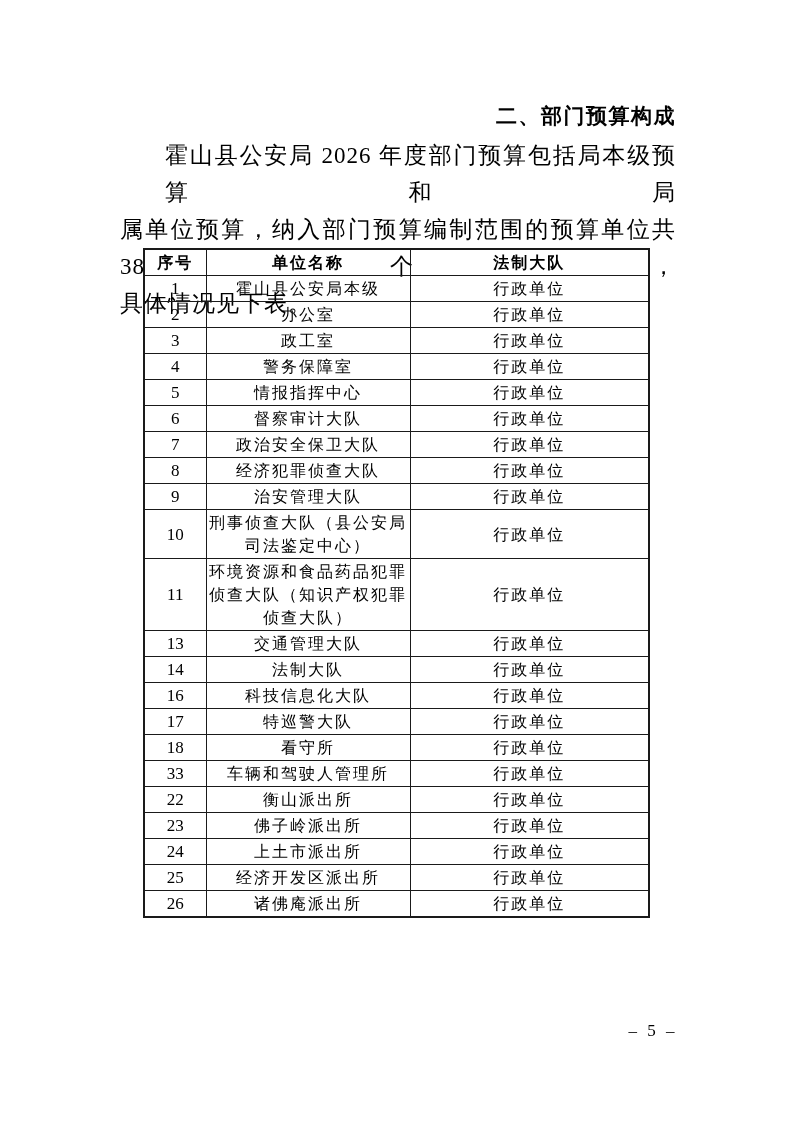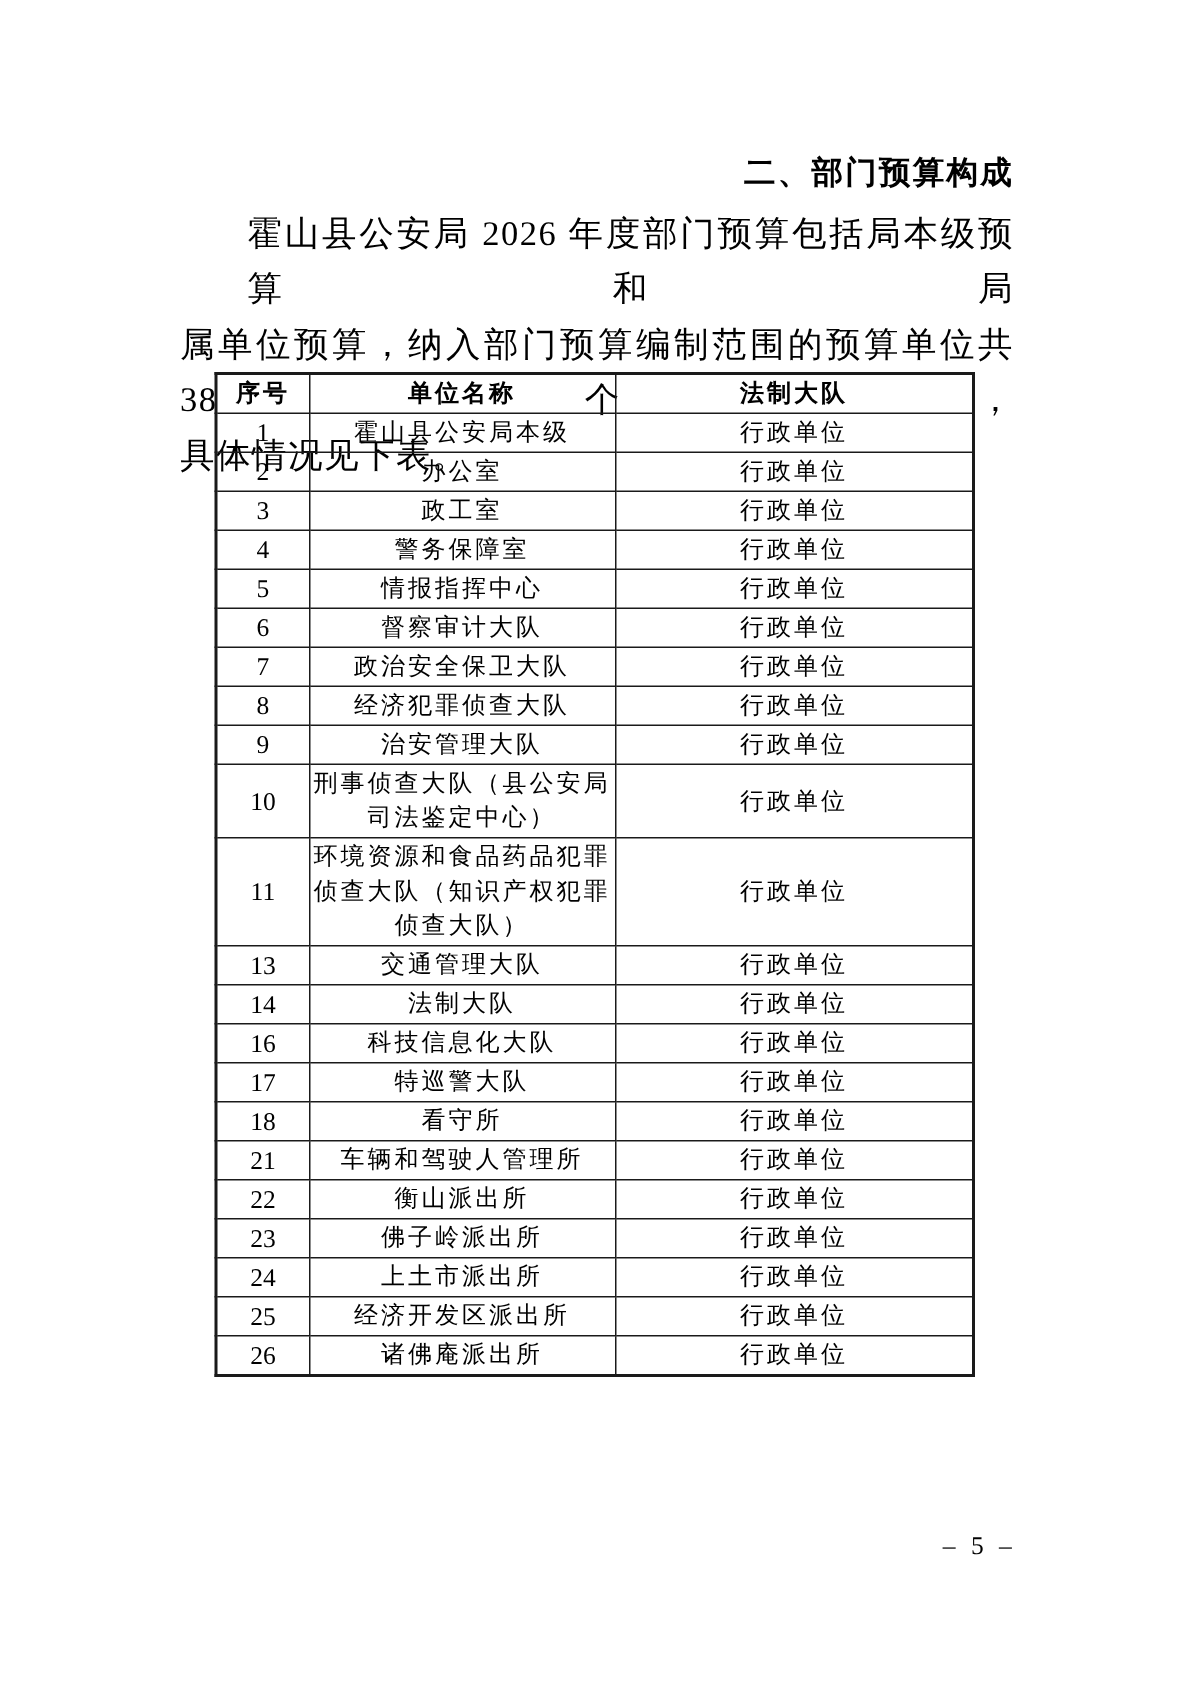--- a/index.html
+++ b/index.html
@@ -202,21 +202,21 @@
 
 
       <tr>
         <td class="num-cell">18</td>
         <td>看守所</td>
         <td>行政单位</td>
       </tr>
 
 
       <tr>
-        <td class="num-cell">21</td>
+        <td class="num-cell">33</td>
         <td>车辆和驾驶人管理所</td>
         <td>行政单位</td>
       </tr>
 
       <tr>
         <td class="num-cell">22</td>
         <td>衡山派出所</td>
         <td>行政单位</td>
       </tr>
 

